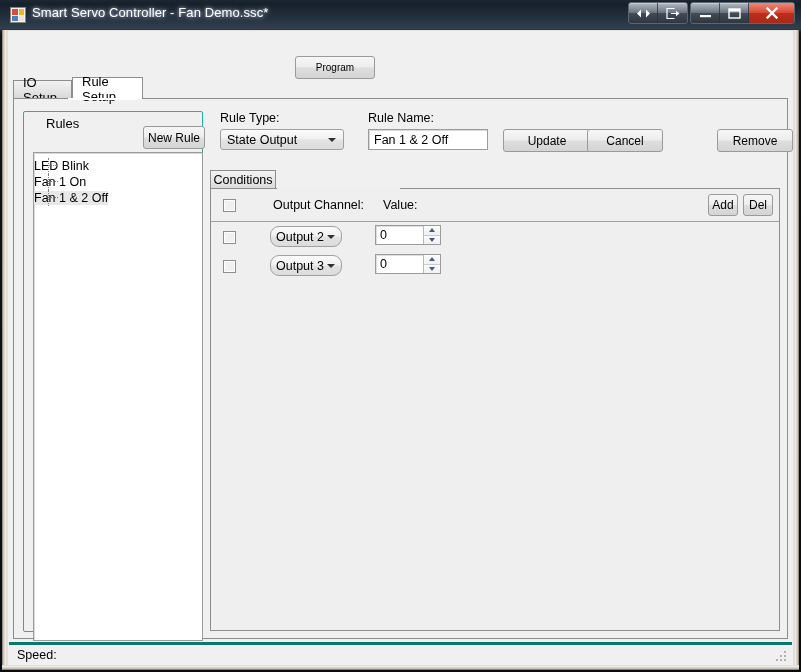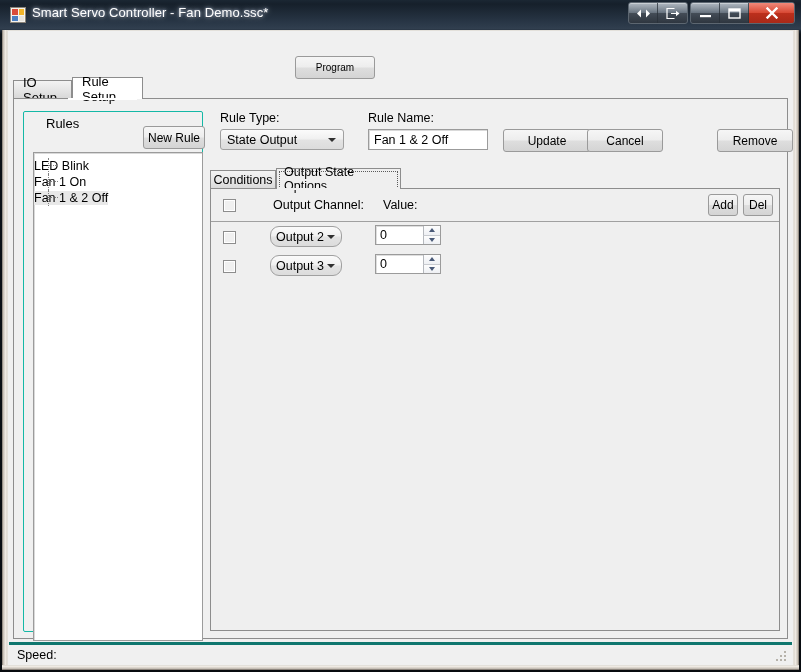--- a/index.html
+++ b/index.html
@@ -541,24 +541,20 @@
           <span>Fan 1 &amp; 2 Off</span>
         </div>
 
         <div class="action-button" id="update-button">Update</div>
         <div class="action-button" id="cancel-button">Cancel</div>
         <div class="action-button" id="remove-button">Remove</div>
 
         <div id="inner-tab-underline"></div>
         <div id="inner-tabs">
           <div class="itab" id="tab-conditions">Conditions</div>
-          <div class="itab" id="tab-output-state-options">
-            <span>Output State Options</span>
-            <span class="focus-rect"></span>
-          </div>
         </div>
         <div id="inner-tab-underline-gap"></div>
 
         <div id="inner-tab-page">
 
           <div id="grid-header">
             <div class="grid-check" id="header-check"></div>
             <div class="grid-header-label" id="header-output-channel">Output Channel:</div>
             <div class="grid-header-label" id="header-value">Value:</div>
             <div class="grid-btn" id="add-button">Add</div>

